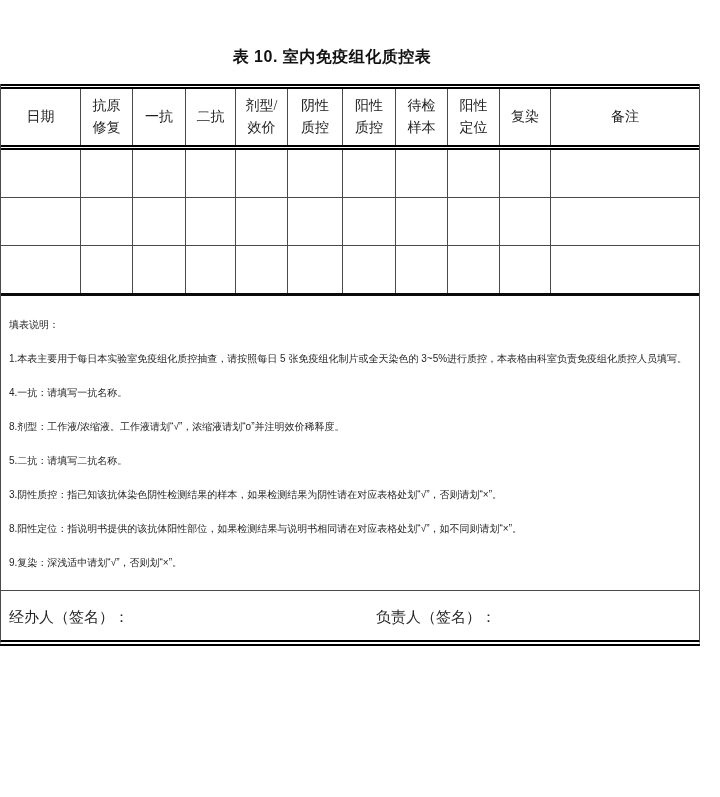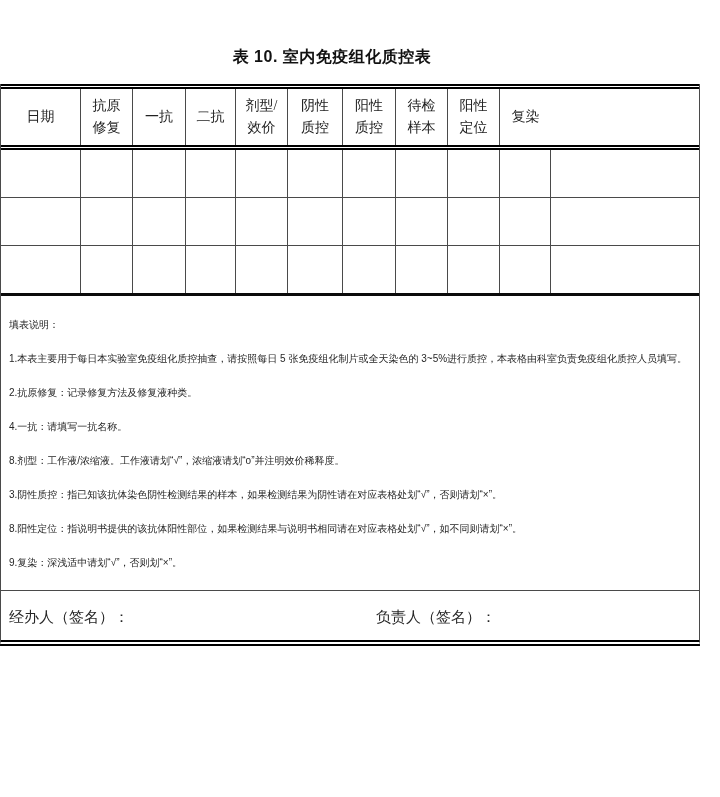--- a/index.html
+++ b/index.html
@@ -109,20 +109,21 @@
 效价</div>
       <div class="tcell">阴性
 质控</div>
       <div class="tcell">阳性
 质控</div>
       <div class="tcell">待检
 样本</div>
       <div class="tcell">阳性
 定位</div>
       <div class="tcell">复染</div>
+      <div class="tcell">备注</div>
     </div>
 
     <div class="tbody">
         <div class="trow body-row">
           <div class="tcell"></div>
           <div class="tcell"></div>
           <div class="tcell"></div>
           <div class="tcell"></div>
           <div class="tcell"></div>
           <div class="tcell"></div>
@@ -156,23 +157,23 @@
           <div class="tcell"></div>
           <div class="tcell"></div>
           <div class="tcell"></div>
           <div class="tcell"></div>
         </div>
       </div>
 
     <div class="notes">
       <div class="notes-heading">填表说明：</div>
       <div class="note-item">1.本表主要用于每日本实验室免疫组化质控抽查，请按照每日 5 张免疫组化制片或全天染色的 3~5%进行质控，本表格由科室负责免疫组化质控人员填写。</div>
-      <div class="note-item">2.抗原修复：记录修复方法及修复液种类。</div>
       <div class="note-item">4.一抗：请填写一抗名称。</div>
       <div class="note-item">8.剂型：工作液/浓缩液。工作液请划“√”，浓缩液请划“o”并注明效价稀释度。</div>
+      <div class="note-item">5.二抗：请填写二抗名称。</div>
       <div class="note-item">3.阴性质控：指已知该抗体染色阴性检测结果的样本，如果检测结果为阴性请在对应表格处划“√”，否则请划“×”。</div>
       <div class="note-item">8.阳性定位：指说明书提供的该抗体阳性部位，如果检测结果与说明书相同请在对应表格处划“√”，如不同则请划“×”。</div>
       <div class="note-item">9.复染：深浅适中请划“√”，否则划“×”。</div>
     </div>
 
     <div class="sign">
       <div class="sign-col">
         <div class="sign-line">经办人（签名）：</div>
 
       </div>

